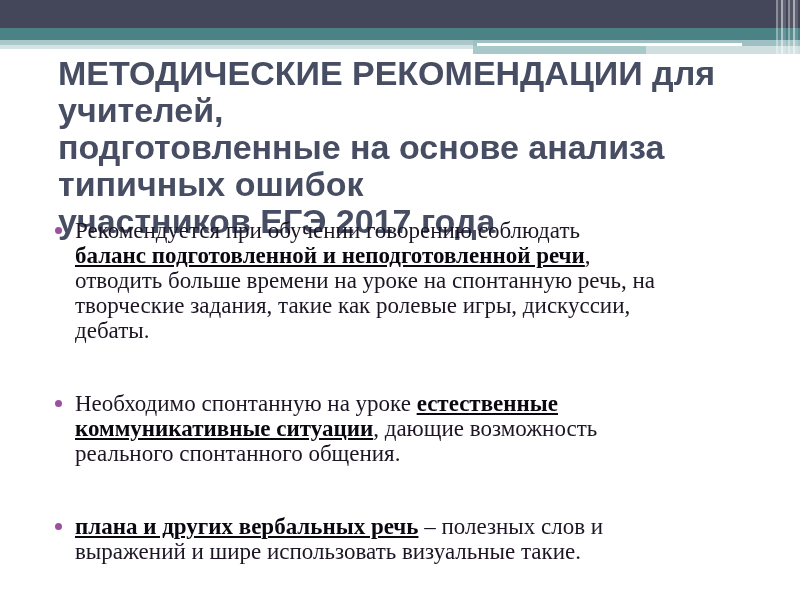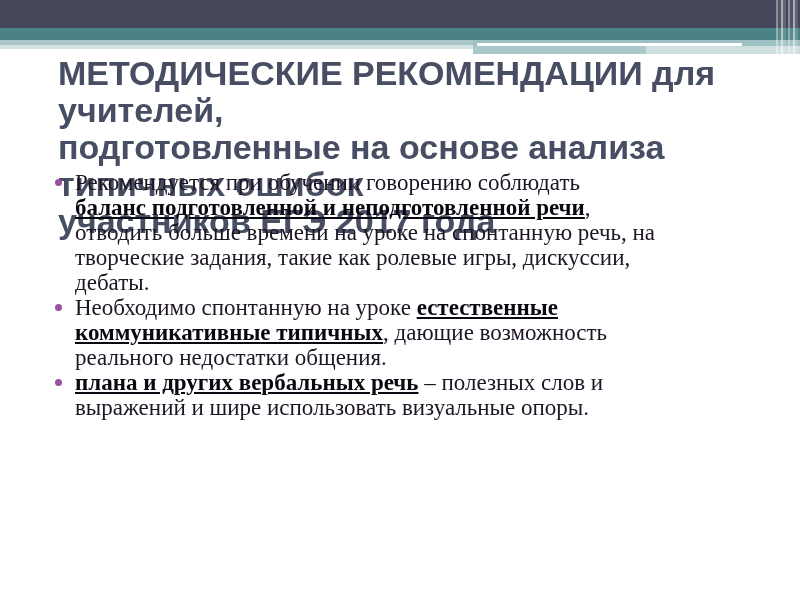--- a/index.html
+++ b/index.html
@@ -56,20 +56,21 @@
     list-style: none;
     font-family: "Liberation Serif", serif;
     font-size: 23px;
     line-height: 25px;
     color: var(--body);
   }
   .bullets li {
     position: relative;
     padding-left: 27px;
     white-space: pre-line;
+    margin-top: 48px;
   }
   .bullets li::before {
     content: "";
     position: absolute;
     left: 7px;
     top: 9px;
     width: 7px;
     height: 7px;
     border-radius: 50%;
     background: var(--bullet);
@@ -96,17 +97,17 @@
 подготовленные на основе анализа типичных ошибок
 участников ЕГЭ 2017 года</div>
 
 <ul class="bullets">
     <li><span>Рекомендуется при обучении говорению соблюдать
 </span><b>баланс подготовленной и неподготовленной речи</b><span>,
 отводить больше времени на уроке на спонтанную речь, на
 творческие задания, такие как ролевые игры, дискуссии,
 дебаты.</span></li>
     <li><span>Необходимо спонтанную на уроке </span><b>естественные
-коммуникативные типичных</b><span>, дающие возможность
-реального недостатки общения.</span></li>
+коммуникативные ситуации</b><span>, дающие возможность
+реального спонтанного общения.</span></li>
     <li><b>плана и других вербальных речь</b><span> – полезных слов и
-выражений и шире использовать визуальные опоры.</span></li>
+выражений и шире использовать визуальные такие.</span></li>
   </ul>
 
 </body></html>

